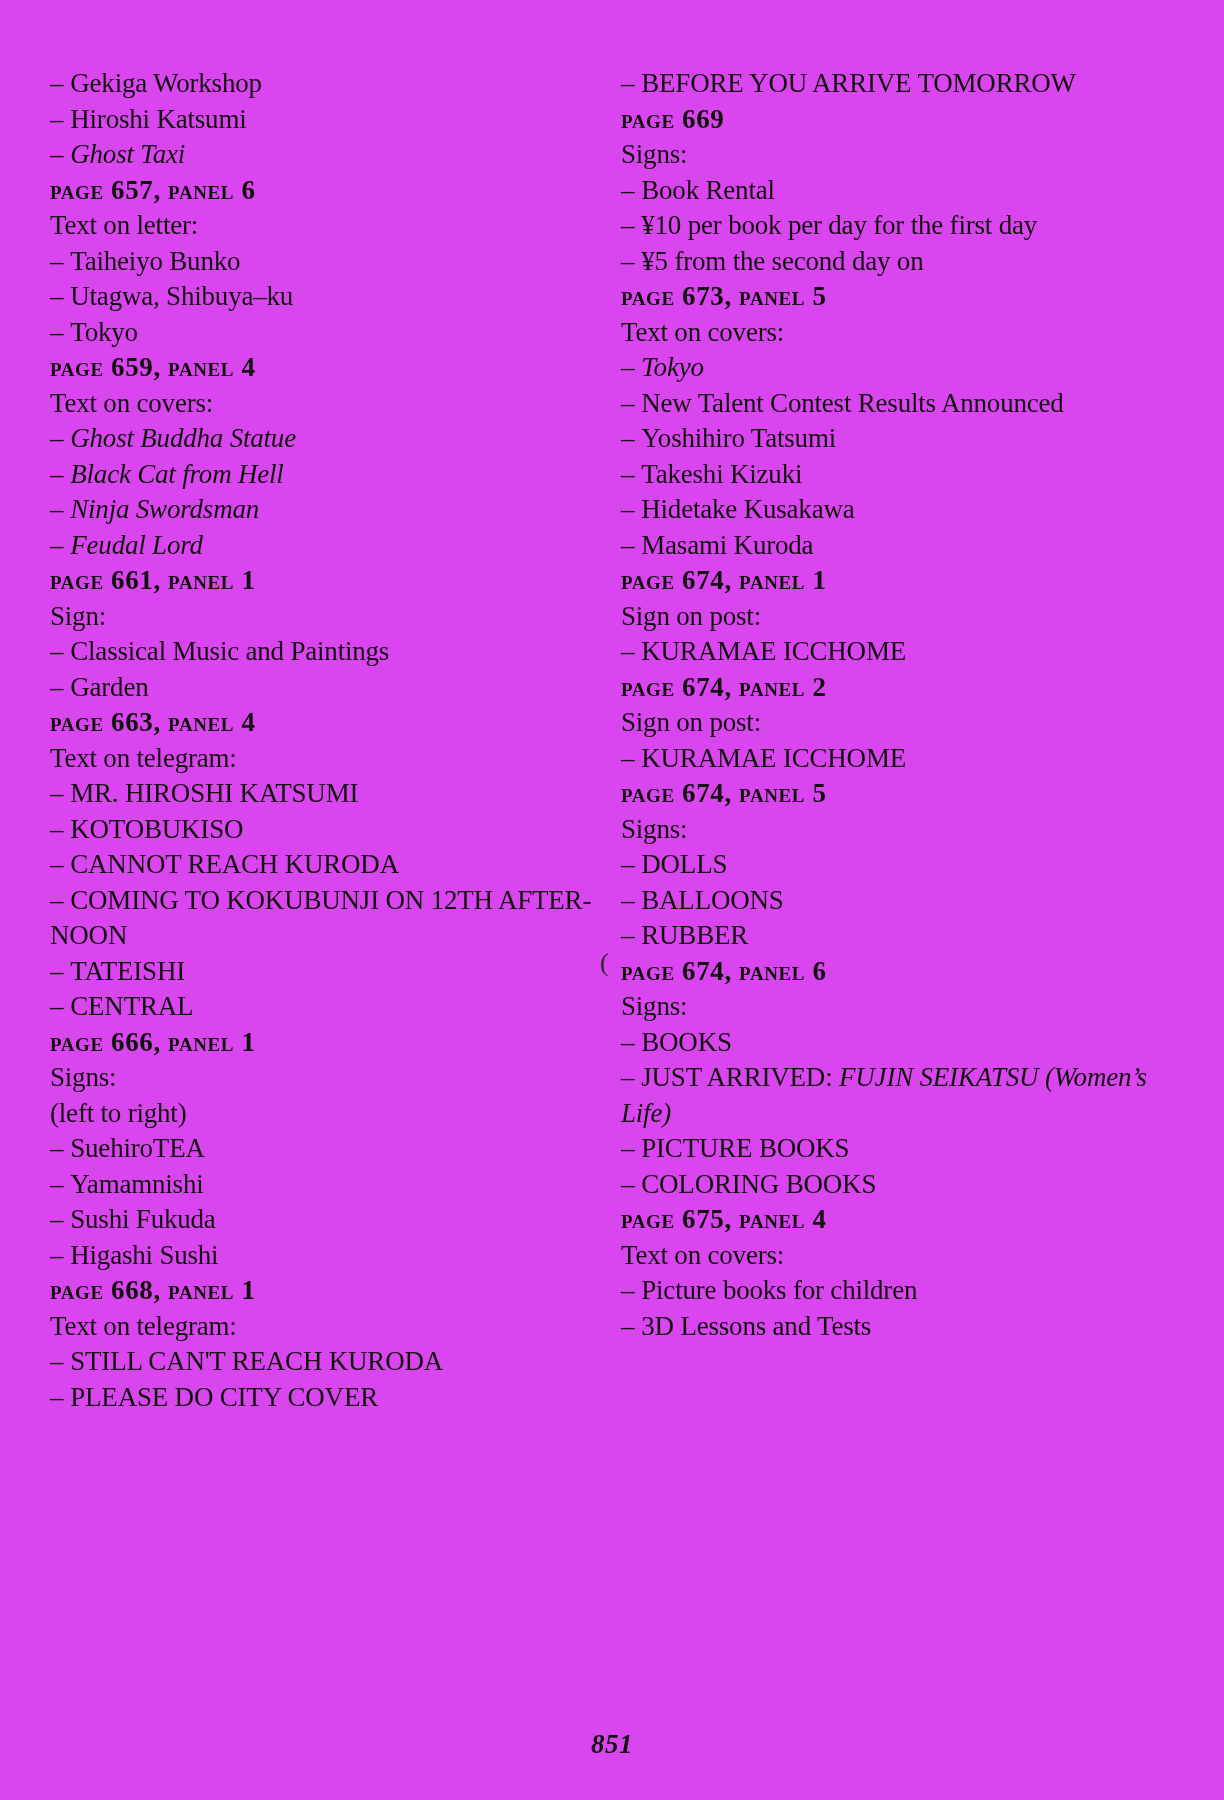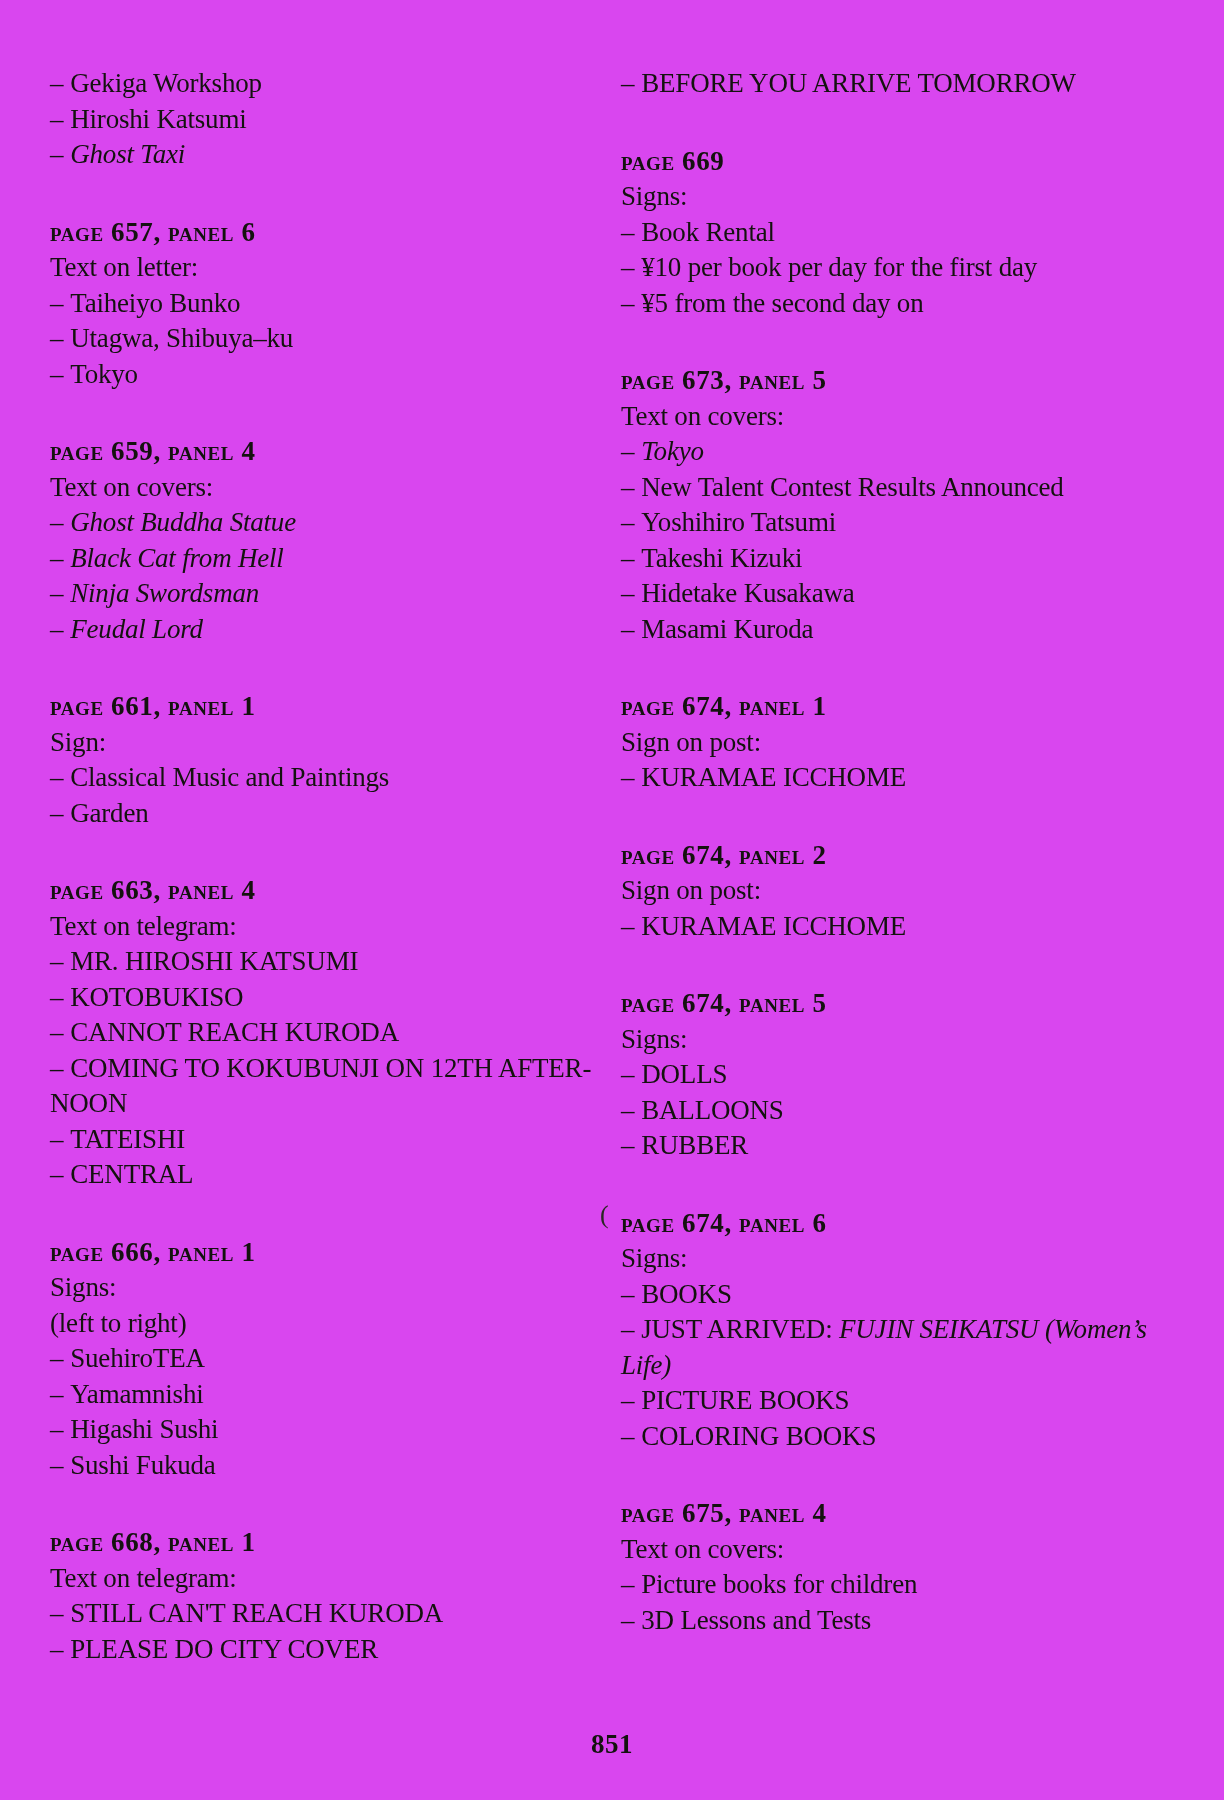--- a/index.html
+++ b/index.html
@@ -7,21 +7,21 @@
     position:relative;
     width:1224px;height:1800px;
     background:#d946ef;
     font-family:"Liberation Serif","DejaVu Serif",serif;
     color:#14120f;
     overflow:hidden;
   }
   .col{position:absolute;top:66px;}
   .col[data-col="0"]{left:50px;width:565px;}
   .col[data-col="1"]{left:621px;width:585px;}
-  .section + .section{margin-top:42px;}
+  .section + .section{}
   .line{
     font-size:27px;
     line-height:35.5px;
     white-space:nowrap;
     letter-spacing:-0.2px;
   }
   .heading{
     font-size:27px;
     line-height:35.5px;
     font-weight:bold;
@@ -43,20 +43,21 @@
     color:#2a2824;
   }
   .pagenum{
     position:absolute;
     left:0;right:0;
     top:1729px;
     text-align:center;
     font-size:27px;
     font-weight:bold;
     letter-spacing:0.5px;
+    font-style:italic;
   }
 </style>
 </head>
 <body>
 
 <div class="page">
   <div class="col" data-col="0">
       <div class="section">
         <div class="line"><span class="dash">– </span><span>Gekiga Workshop</span></div>
         <div class="line"><span class="dash">– </span><span>Hiroshi Katsumi</span></div>
@@ -93,22 +94,22 @@
         <div class="line"><span>NOON</span></div>
         <div class="line"><span class="dash">– </span><span>TATEISHI</span></div>
         <div class="line"><span class="dash">– </span><span>CENTRAL</span></div>
       </div>
       <div class="section">
         <div class="heading"><span>PAGE 666, PANEL 1</span></div>
         <div class="line"><span>Signs:</span></div>
         <div class="line"><span>(left to right)</span></div>
         <div class="line"><span class="dash">– </span><span>SuehiroTEA</span></div>
         <div class="line"><span class="dash">– </span><span>Yamamnishi</span></div>
+        <div class="line"><span class="dash">– </span><span>Sushi Fukuda</span></div>
         <div class="line"><span class="dash">– </span><span>Higashi Sushi</span></div>
-        <div class="line"><span class="dash">– </span><span>Sushi Fukuda</span></div>
       </div>
       <div class="section">
         <div class="heading"><span>PAGE 668, PANEL 1</span></div>
         <div class="line"><span>Text on telegram:</span></div>
         <div class="line"><span class="dash">– </span><span>STILL CAN'T REACH KURODA</span></div>
         <div class="line"><span class="dash">– </span><span>PLEASE DO CITY COVER</span></div>
       </div>
     </div>
   <div class="col" data-col="1">
       <div class="section">

